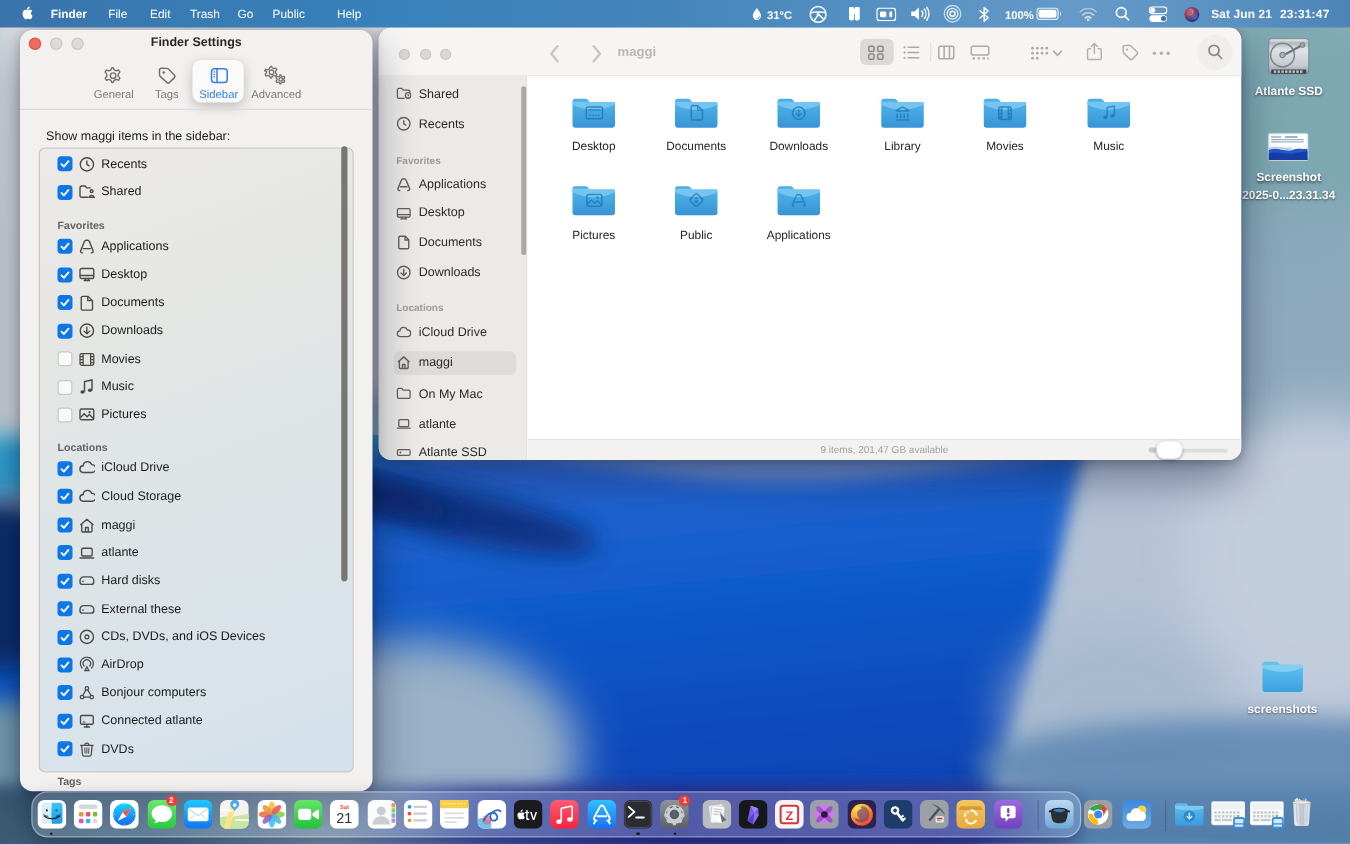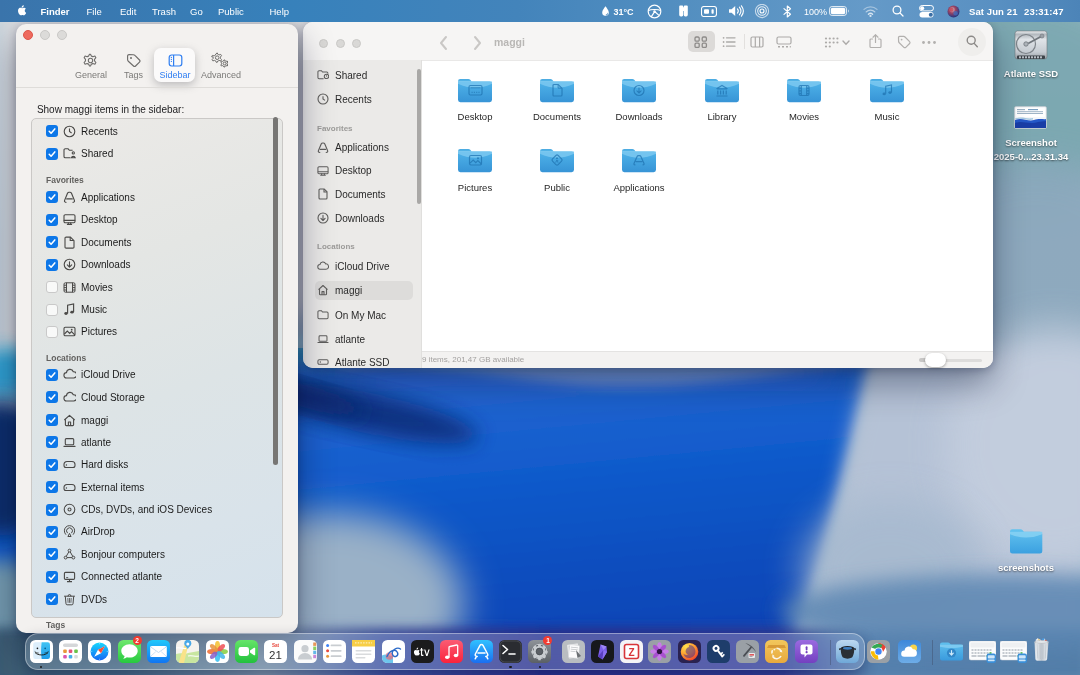--- a/index.html
+++ b/index.html
@@ -131,21 +131,21 @@
   <svg class="abs" style="left:754px;top:4px" width="16" height="15" viewBox="0 0 16 15">
       <g fill="none" stroke="#fff" stroke-width="1.1">
         <circle cx="8" cy="7" r="2"></circle>
         <circle cx="8" cy="7" r="4.3" opacity=".85"></circle>
         <circle cx="8" cy="7" r="6.6" opacity=".65"></circle>
       </g>
     </svg>
   <svg class="abs" style="left:783px;top:4.5px" width="9" height="13" viewBox="0 0 9 13">
       <path d="M1 3.6 L7.5 9.2 L4.3 12 V1 L7.5 3.8 L1 9.4" fill="none" stroke="#fff" stroke-width="1.15" stroke-linejoin="round" stroke-linecap="round"></path>
     </svg>
-  <div class="abs" style="left:804px;top:6.5px;font-size:9px;font-weight:400;">100%</div>
+  <div class="abs" style="left:804px;top:6.5px;font-size:9px;font-weight:700;">100%</div>
   <svg class="abs" style="left:829px;top:6px" width="21" height="10" viewBox="0 0 21 10">
       <rect x=".5" y=".5" width="17" height="9" rx="2.6" fill="none" stroke="#fff" stroke-width="1" opacity=".8"></rect>
       <rect x="1.8" y="1.8" width="14.4" height="6.4" rx="1.6" fill="#fff"></rect>
       <path d="M19 3.2 a2.5 2.5 0 0 1 0 3.6 z" fill="#fff" opacity=".8"></path>
     </svg>
   <svg class="abs" style="left:863px;top:5.5px" width="15" height="11" viewBox="0 0 15 11" opacity=".75">
       <g fill="none" stroke="#fff" stroke-width="1.3" stroke-linecap="round">
         <path d="M1 3.4 a9.5 9.5 0 0 1 13 0" opacity=".55"></path>
         <path d="M3.2 5.9 a6.2 6.2 0 0 1 8.6 0" opacity=".75"></path>
         <path d="M5.4 8.3 a3 3 0 0 1 4.2 0"></path>
@@ -532,31 +532,32 @@
     <use href="#folderbody" x="200" y="88"></use>
       <text class="flabel" x="217" y="131">Applications</text>
     <g transform="translate(211.5,95)">
         <g class="badge" stroke-linecap="round" stroke-width="1.15">
           <path d="M1.5 9.8 C0.6 9.8 0.2 9.1 0.5 8.4 L3.6 1.4 C3.9 .7 4.5 .7 5 .7 M9.5 9.8 C10.4 9.8 10.8 9.1 10.5 8.4 L7.4 1.4 C7.1 .7 6.5 .7 6 .7 M2.6 6.6 H8.4 M5 .7 L6 .7"></path>
         </g>
       </g>
   </svg>
 
   <div class="abs" style="left:119px;top:329px;width:571px;height:17px;background:#f3f2f1;border-top:1px solid #e4e3e2;border-radius:0 0 10px 0;"></div>
-  <div class="abs" style="left:119px;top:333px;width:571px;text-align:left;font-size:8px;color:#a3a1a0;">9 items, 201,47 GB available</div>
+  <div class="abs" style="left:119px;top:333px;width:571px;text-align:center;font-size:8px;color:#a3a1a0;">9 items, 201,47 GB available</div>
   <div class="abs" style="left:619px;top:336.5px;width:60px;height:3px;background:#dddcdb;border-radius:2px;"></div>
   <div class="abs" style="left:616px;top:336px;width:10px;height:4px;background:#c8c7c6;border-radius:2px;"></div>
   <div class="abs" style="left:622px;top:331px;width:21px;height:14px;background:#fff;border-radius:7px;box-shadow:0 1px 3px rgba(0,0,0,.35);"></div>
 </div>
 
 <div class="abs" id="settings" style="left:16px;top:24px;width:282px;height:609px;z-index:6;
   border-radius:10px; background:#f3f1ef; box-shadow:0 16px 36px rgba(0,10,40,.42), 0 2px 9px rgba(0,10,40,.26);">
   <div class="abs" style="left:6.8px;top:6.1px;width:10px;height:10px;border-radius:50%;background:#ee6a5e;border:.5px solid #dd5548;"></div>
   <div class="abs" style="left:23.9px;top:6.1px;width:10px;height:10px;border-radius:50%;background:#dcdbd9;border:.5px solid #c9c8c6;"></div>
   <div class="abs" style="left:40.5px;top:6.1px;width:10px;height:10px;border-radius:50%;background:#dcdbd9;border:.5px solid #c9c8c6;"></div>
+  <div class="abs" style="left:0;top:4.5px;width:282px;text-align:center;font-size:10px;font-weight:700;color:#272727;">Finder Settings</div>
 
   <div class="abs" style="left:138.4px;top:23.6px;width:41px;height:34px;border-radius:7px;background:#fbfafa;box-shadow:0 3px 9px rgba(120,120,125,.45);"></div>
 
   <svg class="abs" style="left:67px;top:29px" width="15" height="15" viewBox="0 0 15 15">
       <g fill="none" stroke="#6e6d6b" stroke-width="1.1">
         <circle cx="7.5" cy="7.5" r="2.2"></circle>
         <path d="M7.5 1.2 l.9 1.9 a4.8 4.8 0 0 1 1.5 .6 l2-.7 1 1.7 -1.4 1.6 a4.8 4.8 0 0 1 0 1.6 l1.4 1.6 -1 1.7 -2-.7 a4.8 4.8 0 0 1 -1.5 .6 l-.9 1.9 h-1 l-.9-1.9 a4.8 4.8 0 0 1 -1.5-.6 l-2 .7 -1-1.7 1.4-1.6 a4.8 4.8 0 0 1 0-1.6 L1.1 4.7 l1-1.7 2 .7 a4.8 4.8 0 0 1 1.5-.6 l.9-1.9 z" stroke-linejoin="round"></path>
       </g>
     </svg>
   <svg class="abs" style="left:110px;top:29px" width="15" height="15" viewBox="0 0 15 15">
@@ -755,21 +756,21 @@
     <div class="prow" style="top:456px">
         <div class="cb on"><svg width="12" height="12" viewBox="0 0 12 12">
             <path d="M3.2 6.3 L5.1 8.3 L8.8 3.9" stroke="#fff" stroke-width="1.5" fill="none" stroke-linecap="round" stroke-linejoin="round"></path>
           </svg></div>
         <svg class="pic" viewBox="0 0 13 13">
           <g fill="none" stroke="#4a4947" stroke-width="1.1">
             <path d="M1 6.5 a3 3 0 0 1 3-3 h5 a3 3 0 0 1 3 3 v1 a2 2 0 0 1 -2 2 H3 a2 2 0 0 1 -2-2 z"></path>
             <circle cx="3.4" cy="7" r=".7" fill="#4a4947" stroke="none"></circle>
           </g>
         </svg>
-        <span>External items</span>
+        <span>External these</span>
       </div>
     <div class="prow" style="top:478.5px">
         <div class="cb on"><svg width="12" height="12" viewBox="0 0 12 12">
             <path d="M3.2 6.3 L5.1 8.3 L8.8 3.9" stroke="#fff" stroke-width="1.5" fill="none" stroke-linecap="round" stroke-linejoin="round"></path>
           </svg></div>
         <svg class="pic" viewBox="0 0 13 13">
           <g fill="none" stroke="#4a4947" stroke-width="1.05">
             <circle cx="6.5" cy="6.5" r="5.3"></circle>
             <circle cx="6.5" cy="6.5" r="1.5"></circle>
             <path d="M2 4 a5 5 0 0 1 2-2.2 M11 9 a5 5 0 0 1 -2 2.2" stroke-width=".8"></path>

